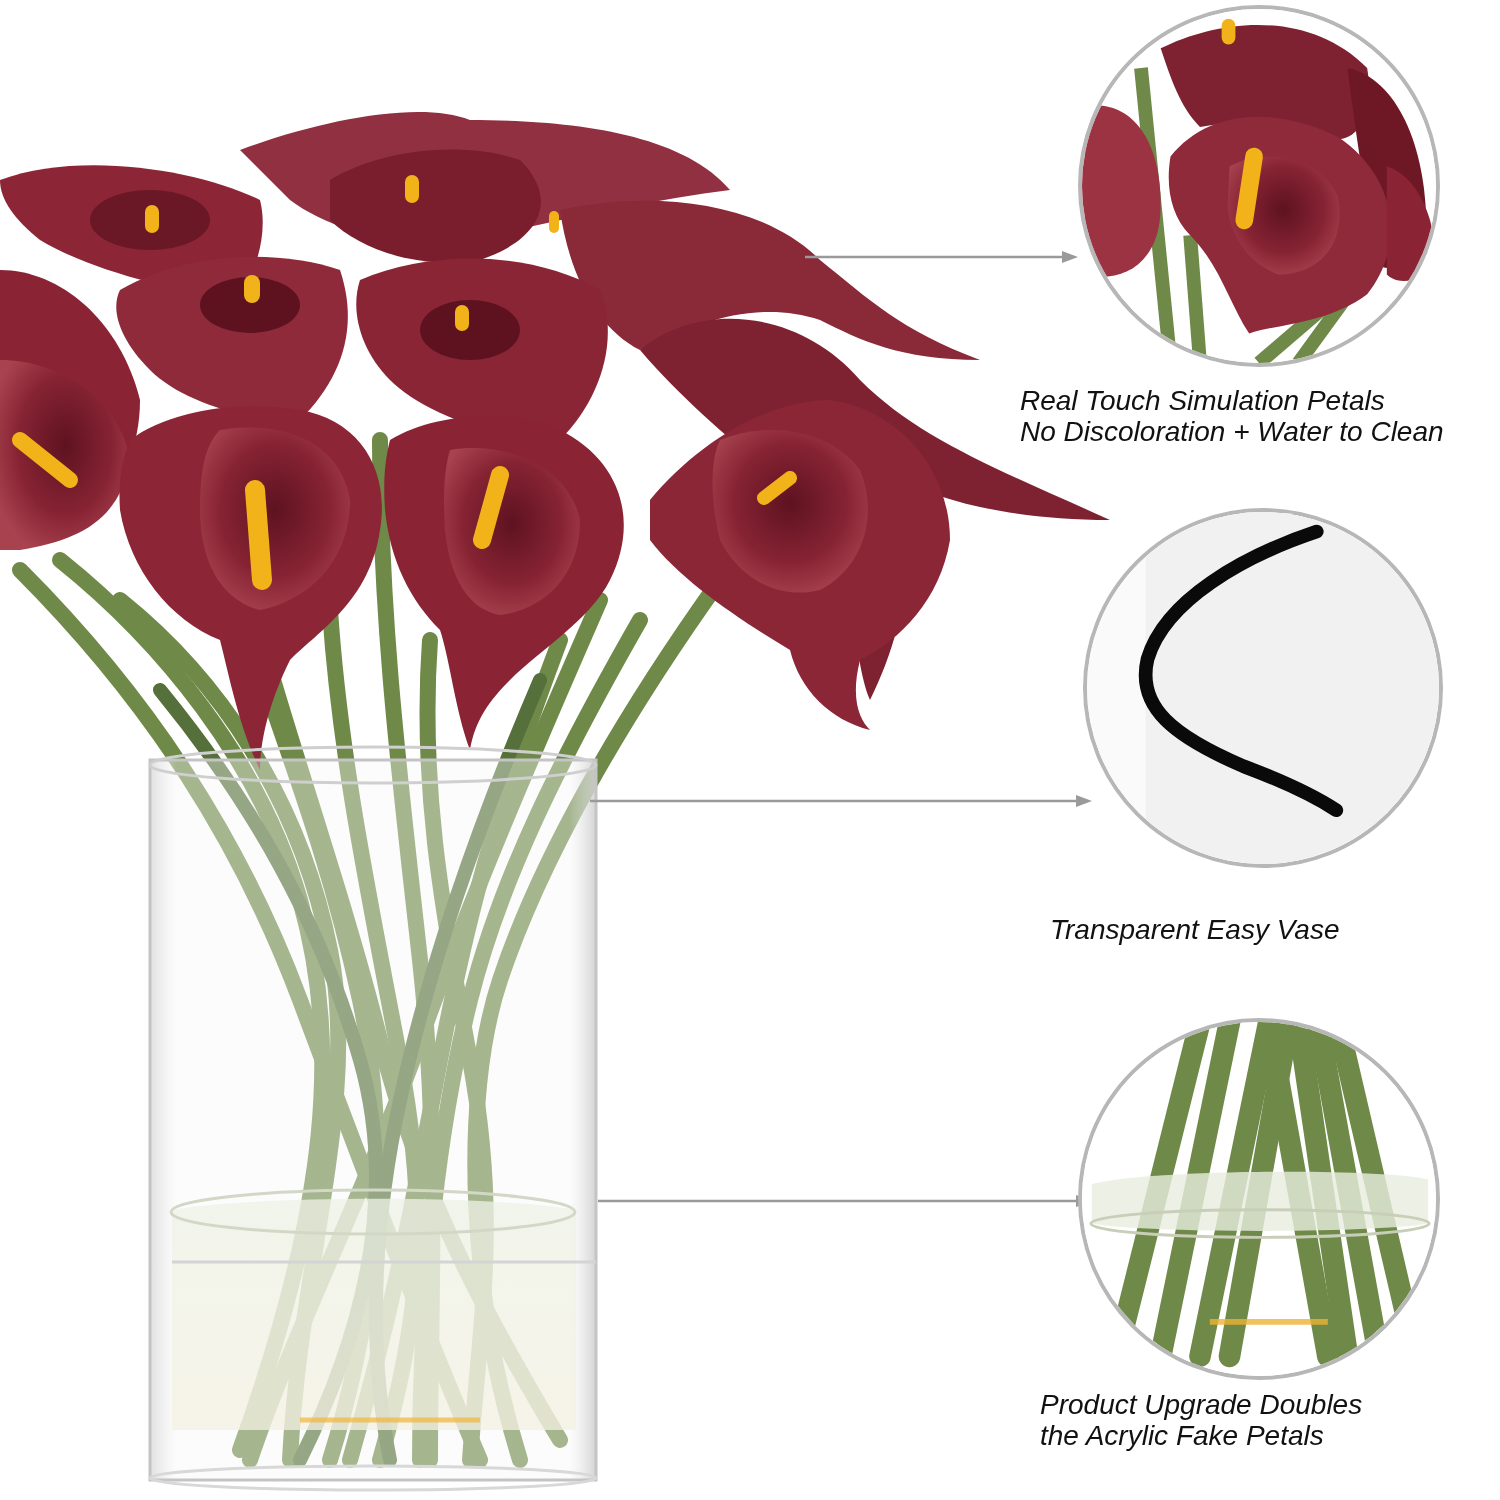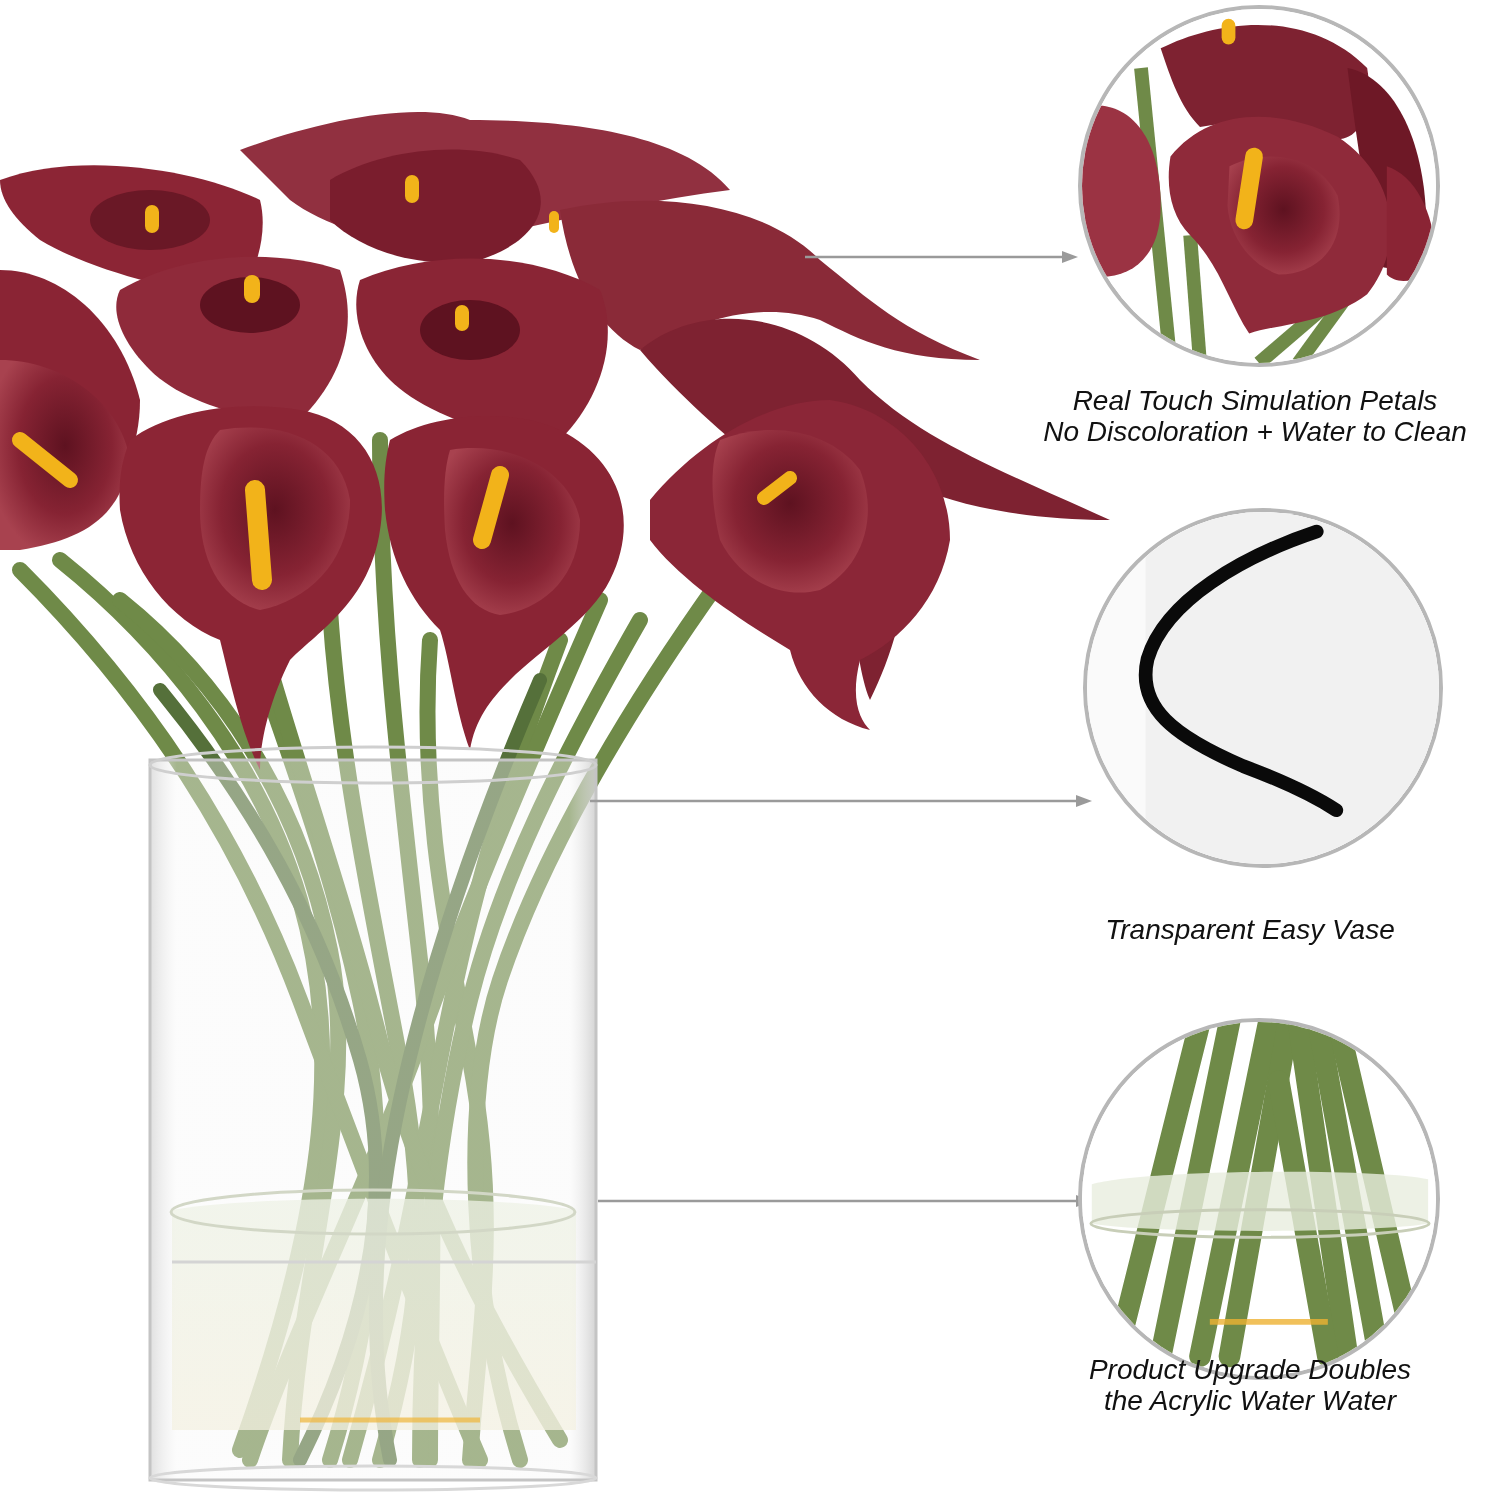--- a/index.html
+++ b/index.html
@@ -5,27 +5,26 @@
     html, body { margin: 0; padding: 0; background: #ffffff; }
     body { width: 1500px; height: 1500px; position: relative; overflow: hidden; font-family: "Liberation Sans", "DejaVu Sans", sans-serif; }
     .scene { position: absolute; left: 0; top: 0; width: 1500px; height: 1500px; }
     .caption {
       position: absolute;
       font-family: "Liberation Sans", "DejaVu Sans", sans-serif;
       font-style: italic;
       font-size: 28px;
       line-height: 31px;
       color: #111111;
-      text-align: center;
       white-space: nowrap;
     }
     .caption span { display: block; }
     .cap-1 { left: 1020px; top: 385px; width: 470px; }
     .cap-2 { left: 1050px; top: 914px; width: 400px; }
-    .cap-3 { left: 1040px; top: 1354px; width: 420px; }
+    .cap-3 { left: 1040px; top: 1389px; width: 420px; }
     .callout {
       position: absolute;
       border-radius: 50%;
       border: 4px solid #b7b7b7;
       overflow: hidden;
       background: #ffffff;
       box-sizing: border-box;
     }
     .callout svg { width: 100%; height: 100%; display: block; }
     .c1 { left: 1078px; top: 5px; width: 362px; height: 362px; }
@@ -183,15 +182,15 @@
 
   <div class="caption cap-1">
     <span>Real Touch Simulation Petals</span>
     <span>No Discoloration + Water to Clean</span>
   </div>
   <div class="caption cap-2">
     <span>Transparent Easy Vase</span>
   </div>
   <div class="caption cap-3">
     <span>Product Upgrade Doubles</span>
-    <span>the Acrylic Water Water</span>
+    <span>the Acrylic Fake Petals</span>
   </div>
 </div>
 
 </body></html>

